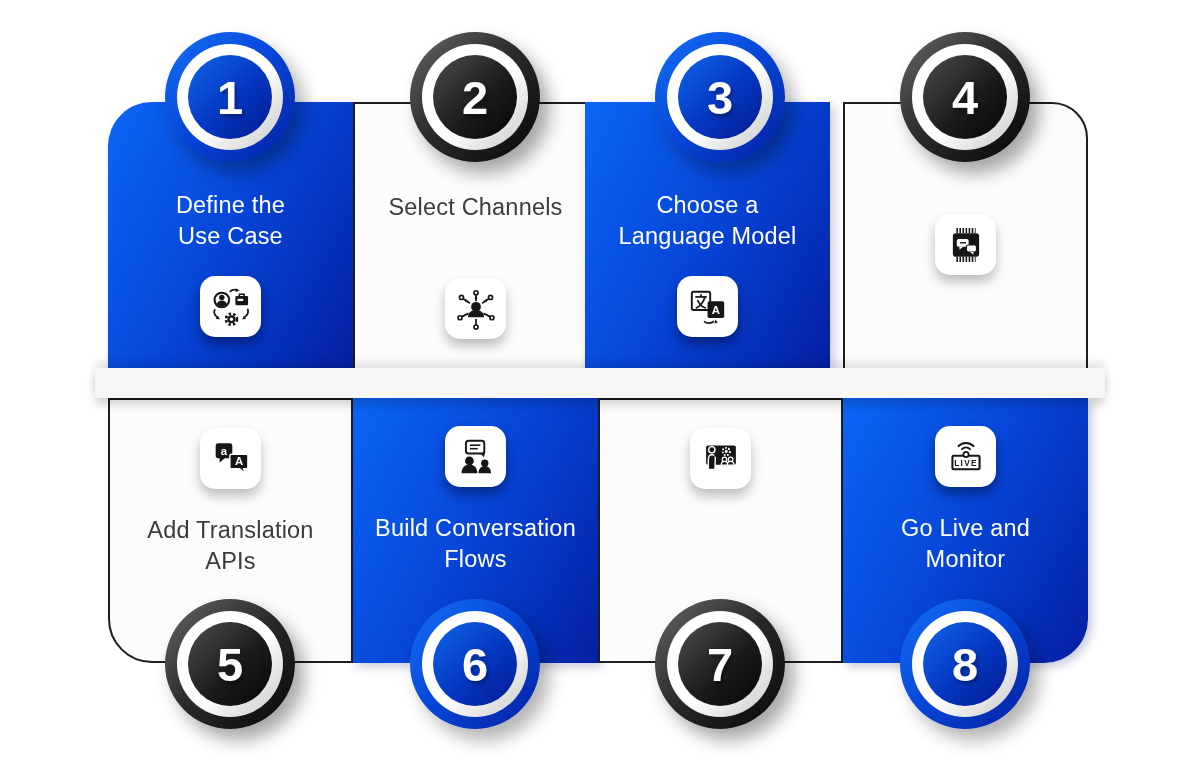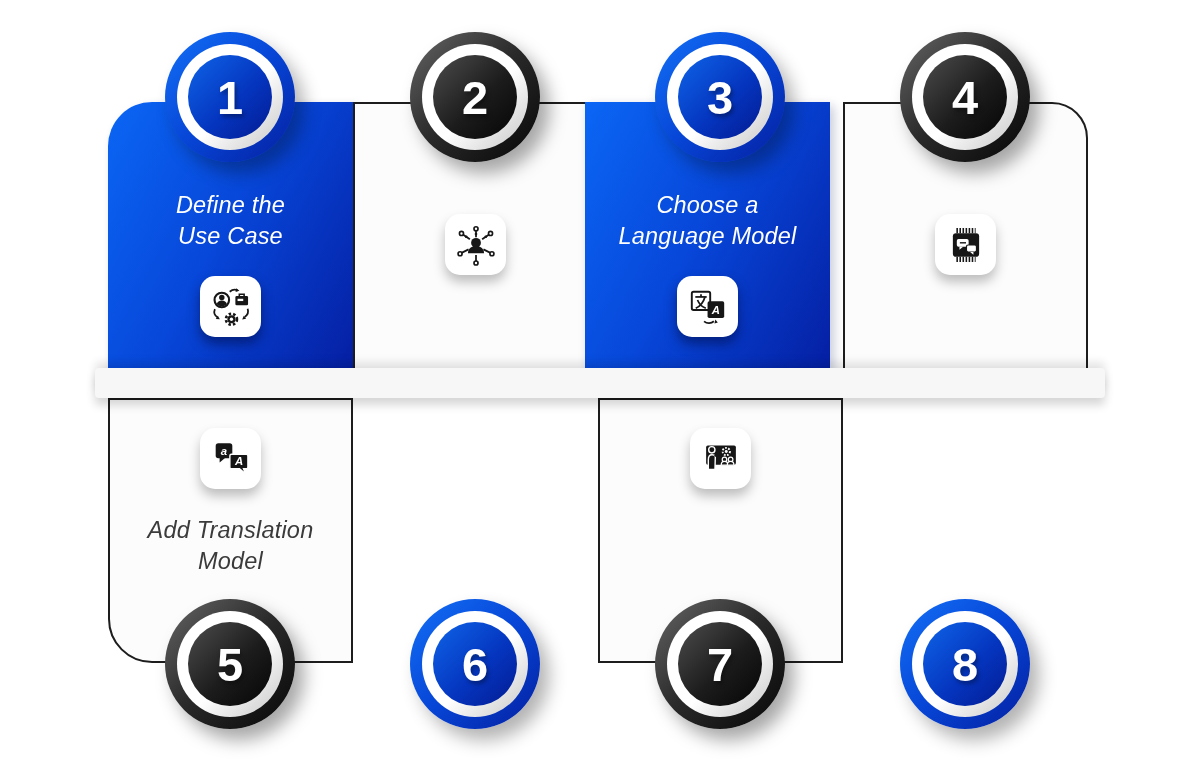--- a/index.html
+++ b/index.html
@@ -3,21 +3,21 @@
 <meta charset="utf-8">
 <style>
   html,body{margin:0;padding:0;background:#ffffff;}
   .canvas{
     position:relative;width:1200px;height:768px;background:#ffffff;overflow:hidden;
     font-family:"Liberation Sans", sans-serif;
   }
   
   .card{
     position:absolute;width:245px;box-sizing:border-box;z-index:1;
-    display:flex;flex-direction:column;align-items:center;font-style:italic;
+    display:flex;flex-direction:column;align-items:center;
   }
   .card.top{top:102px;height:268px;padding-top:88px;}
   .card.bottom{top:398px;height:265px;padding-top:28px;}
   .card.blue{
     background:linear-gradient(118deg,#0b66f5 0%,#0746d8 48%,#051fa3 100%);
     color:#ffffff;
     box-shadow:4px 4px 10px rgba(4,20,90,0.22);
   }
   .card.white{
     background:#fcfcfc;border:2px solid #1d1d1d;color:#3b3b3b;
@@ -97,20 +97,21 @@
         <path class="ink" d="M30 2.6l3.6 2.8-4.4 1.4z"></path>
         <path class="stroke" d="M43 26c1.4 4-.4 7.4-3.4 9.4" stroke-width="2"></path>
         <path class="ink" d="M41.2 37.4l-4.4.8 1.8-4.2z"></path>
         <path class="stroke" d="M5.6 26.5c-1.6 4 0 7.6 3.2 9.6" stroke-width="2"></path>
         <path class="ink" d="M6.6 37.6l4.6.4-2.2-4z"></path>
       </svg>
     </div>
   </div>
 
   <div class="card top white" style="left:353px">
+    <div class="title">Select Channels</div>
     <div class="icon-tile">
       <svg viewBox="0 0 48 48">
         <g class="stroke" stroke-width="2">
           <path d="M24 15v-7"></path>
             <path d="M17 17.5l-8-5.5"></path>
             <path d="M31 17.5l8-5.5"></path>
           <path d="M15.5 29l-8 4"></path>
             <path d="M32.5 29l8 4"></path>
             <path d="M24 35.5v7"></path>
         </g>
@@ -168,43 +169,72 @@
     <div class="icon-tile">
       <svg viewBox="0 0 48 48">
         <rect class="ink" x="6.5" y="6" width="19" height="17" rx="3"></rect>
         <path class="ink" d="M11 22.5v5.5l6.5-5.5z"></path>
         <text x="16" y="19.4" fill="#ffffff" font-size="13" font-weight="bold" text-anchor="middle" font-family="Liberation Sans, sans-serif">a</text>
         <path d="M24.5 18.5h17a1.8 1.8 0 0 1 1.8 1.8v13a1.8 1.8 0 0 1-1.8 1.8h-3.2l2.6 6.2-7.2-6.2h-9.2a1.8 1.8 0 0 1-1.8-1.8v-13a1.8 1.8 0 0 1 1.8-1.8z" fill="#161616" stroke="#ffffff" stroke-width="1.6"></path>
         <text x="33.2" y="31.2" fill="#ffffff" font-size="13" font-weight="bold" text-anchor="middle" font-family="Liberation Sans, sans-serif">A</text>
       </svg>
     </div>
     <div class="title">Add Translation
-Model</div>
-  </div>
-
+APIs</div>
+  </div>
+
+  <div class="card bottom blue" style="left:353px">
+    <div class="icon-tile">
+      <svg viewBox="0 0 48 48">
+        <rect x="12.5" y="5.5" width="21" height="14.5" rx="3" fill="#ffffff" stroke="#161616" stroke-width="2.2"></rect>
+        <path class="stroke" d="M17 10.5h12" stroke-width="1.8"></path>
+        <path class="stroke" d="M17 14.5h9" stroke-width="1.8"></path>
+        <path class="ink" d="M29 19.5l4 5.2 1.2-5.2z"></path>
+        <circle class="ink" cx="16.5" cy="28.5" r="5"></circle>
+        <path class="ink" d="M7.5 42.5c0-7 4.5-10 9-10s9 3 9 10z"></path>
+        <circle class="ink" cx="34" cy="31" r="4.2"></circle>
+        <path class="ink" d="M26.8 42.5c0-5.8 3.6-8.2 7.2-8.2s7.2 2.4 7.2 8.2z"></path>
+      </svg>
+    </div>
+    <div class="title">Build Conversation
+Flows</div>
+  </div>
 
   <div class="card bottom white" style="left:598px">
     <div class="icon-tile">
       <svg viewBox="0 0 48 48">
         <rect class="ink" x="7" y="8.5" width="34" height="22" rx="2"></rect>
         <circle cx="30" cy="15.5" r="4.2" fill="none" stroke="#ffffff" stroke-width="2.2" stroke-dasharray="1.9 1.7"></circle>
         <circle cx="30" cy="15.5" r="1.7" fill="#ffffff"></circle>
         <circle cx="13.5" cy="13.5" r="3.6" fill="#161616" stroke="#ffffff" stroke-width="1.6"></circle>
         <path d="M9.5 36v-11c0-3.6 1.9-5.8 4.3-5.8 1.9 0 3.2.9 3.7 2.2l-.4 14.6z" fill="#161616" stroke="#ffffff" stroke-width="1.6"></path>
         <path d="M16.5 20.5l9-3" stroke="#161616" stroke-width="2.4" fill="none"></path>
         <g stroke="#ffffff" stroke-width="1.4">
           <circle class="ink" cx="28" cy="24.5" r="2.6"></circle>
           <circle class="ink" cx="35" cy="24.5" r="2.6"></circle>
           <path class="ink" d="M24.2 31c0-3 1.9-4.4 3.8-4.4s3.8 1.4 3.8 4.4z"></path>
           <path class="ink" d="M31.2 31c0-3 1.9-4.4 3.8-4.4s3.8 1.4 3.8 4.4z"></path>
         </g>
       </svg>
     </div>
   </div>
 
+  <div class="card bottom blue corner-br" style="left:843px">
+    <div class="icon-tile">
+      <svg viewBox="0 0 48 48">
+        <path class="stroke" d="M15.5 11.5a12 12 0 0 1 17 0" stroke-width="2.4" stroke-linecap="round"></path>
+        <path class="stroke" d="M19.3 15a7 7 0 0 1 9.4 0" stroke-width="2.2" stroke-linecap="round"></path>
+        <rect x="8.5" y="22.5" width="31" height="15.5" rx="1.5" fill="#ffffff" stroke="#161616" stroke-width="2.4"></rect>
+        <circle cx="24" cy="21" r="3" fill="#ffffff" stroke="#161616" stroke-width="2"></circle>
+        <text x="24" y="34.6" font-size="9.5" font-weight="bold" letter-spacing="1.5" text-anchor="middle" fill="#161616" font-family="Liberation Sans, sans-serif">LIVE</text>
+      </svg>
+    </div>
+    <div class="title">Go Live and
+Monitor</div>
+  </div>
 
   <div class="divider-bar"></div>
 
   <div class="badge blue" style="left:165px;top:32px">
     <div class="ring"></div>
     <div class="core">
       <span class="num">1</span>
     </div>
   </div>
   <div class="badge dark" style="left:410px;top:32px">

